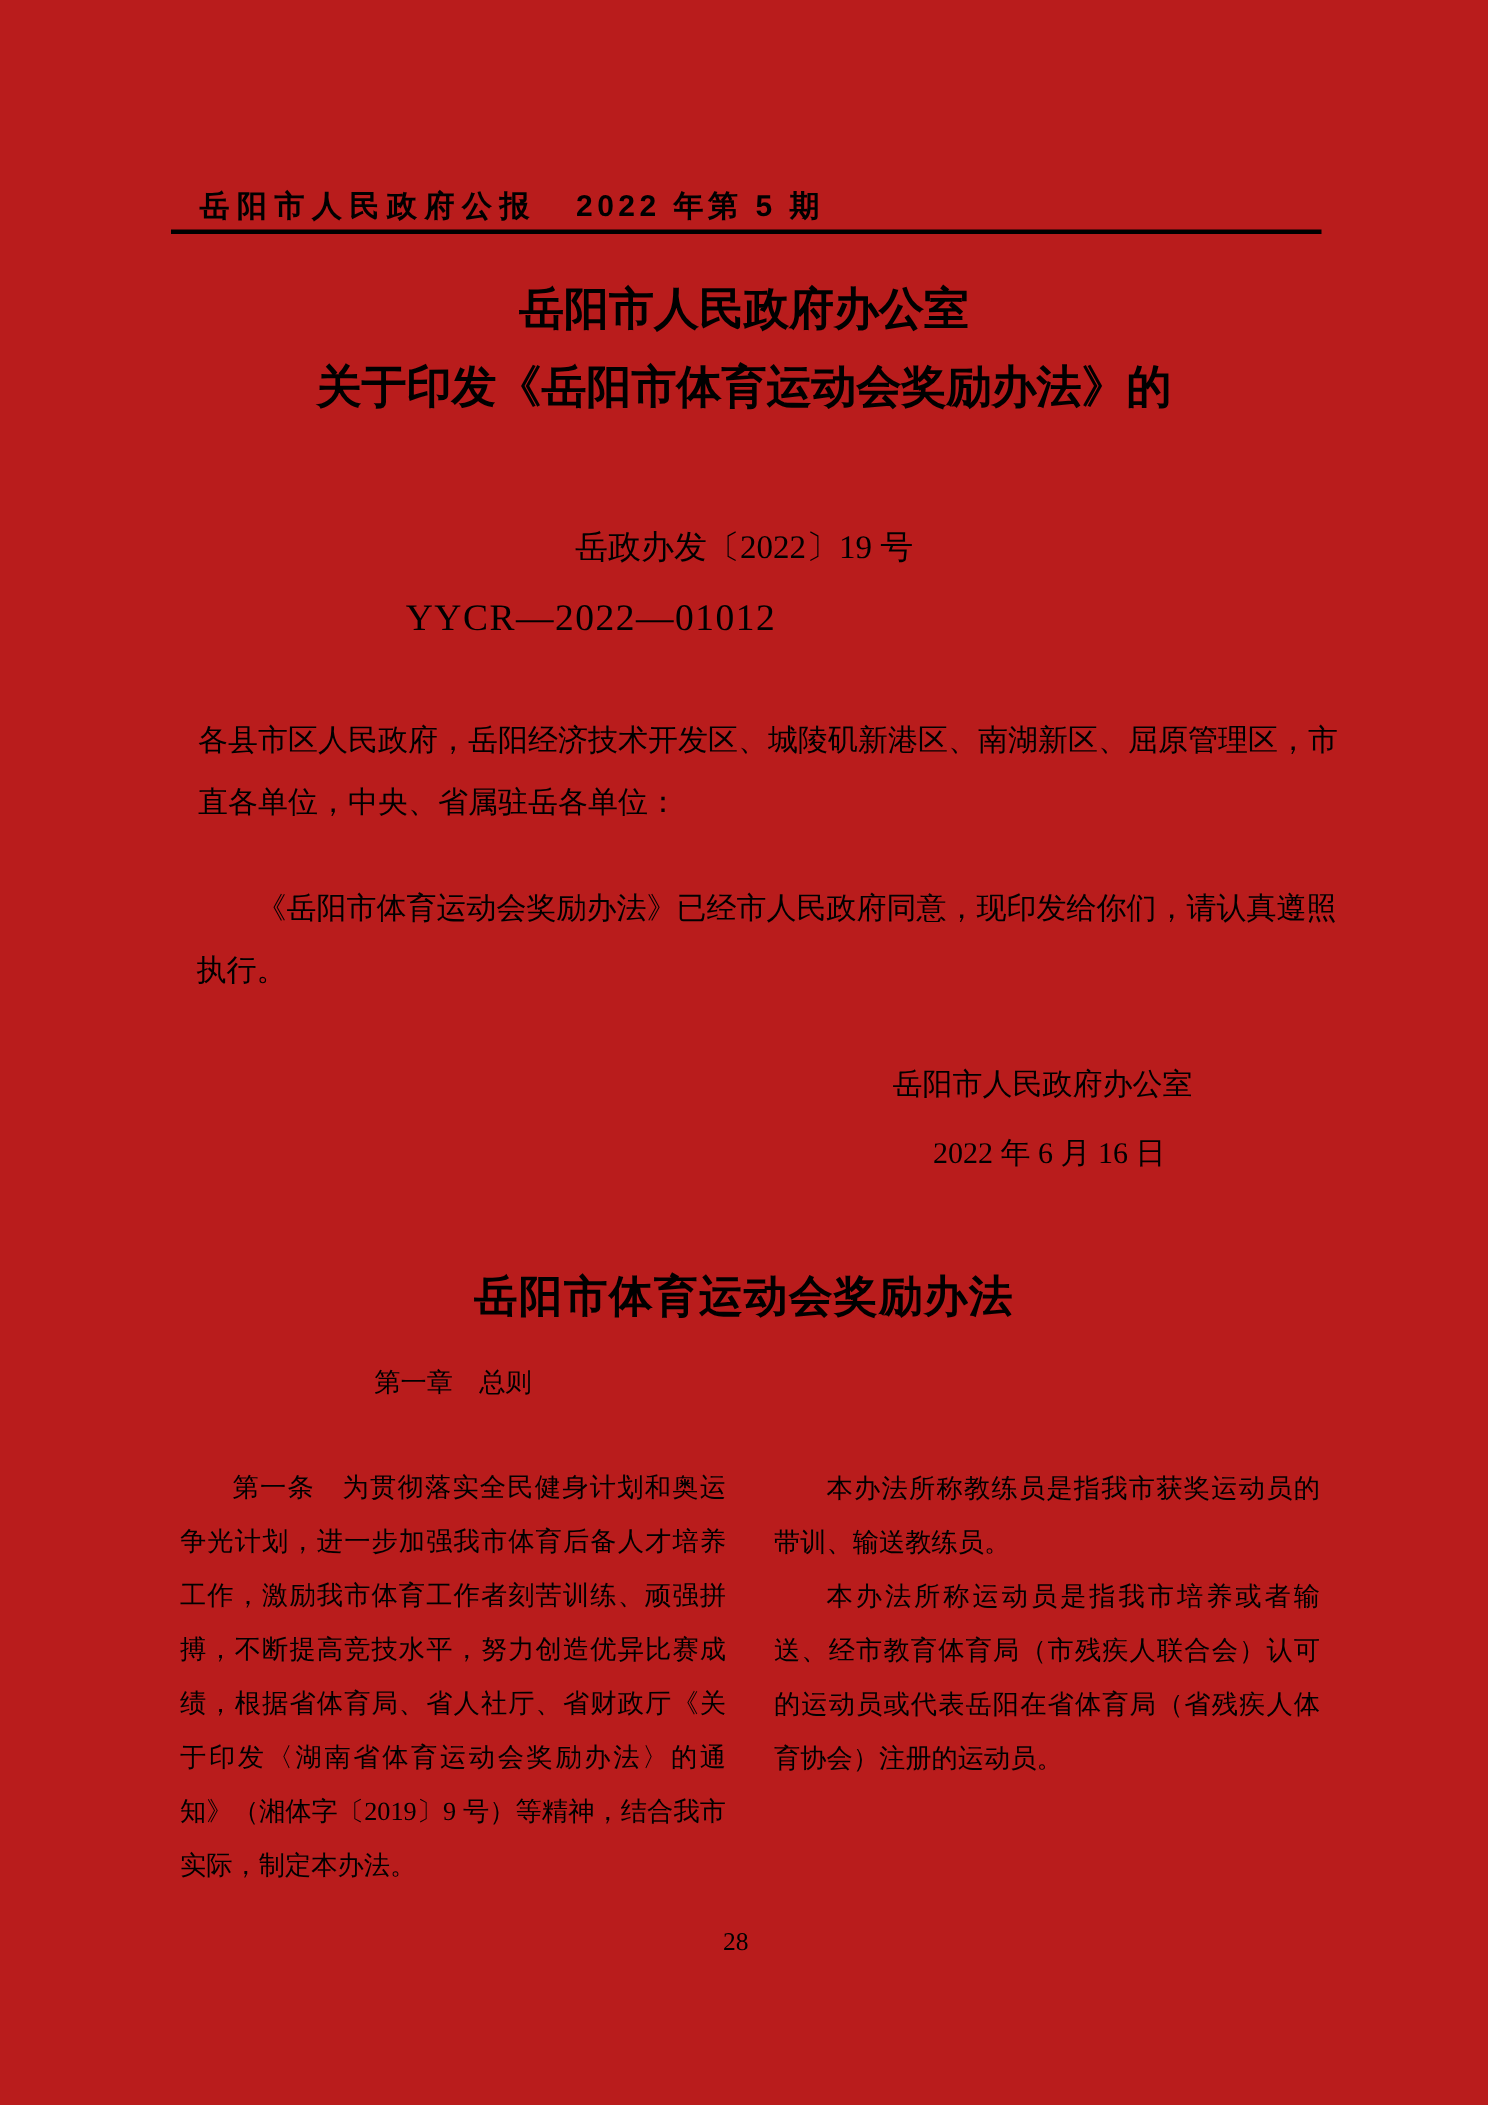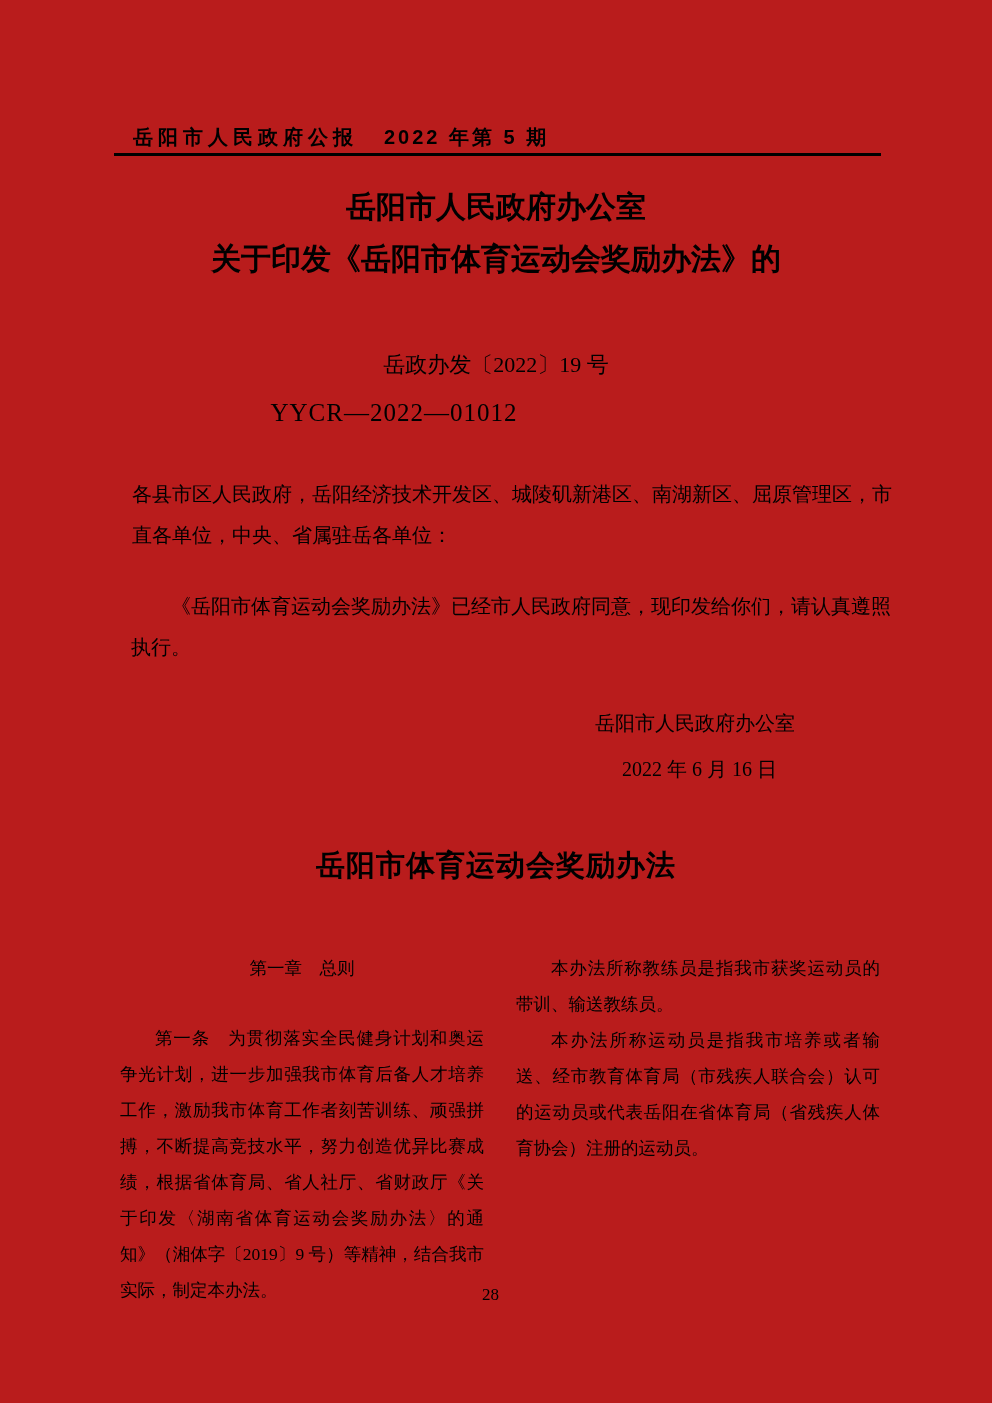--- a/index.html
+++ b/index.html
@@ -121,25 +121,26 @@
     font-family: "Liberation Sans", sans-serif;
     font-weight: bold;
     font-size: 29px;
     line-height: 38px;
     letter-spacing: 1px;
   }
 
   
   .columns {
     position: absolute;
-    top: 950px;
+    top: 903px;
     left: 120px;
     width: 760px;
     display: flex;
     gap: 32px;
+    align-items: center;
   }
   .col {
     width: 364px;
     font-size: 17.5px;
     line-height: 36px;
     text-align: justify;
   }
   .chapter-heading {
     text-align: center;
     margin: 0 0 34px 0;

